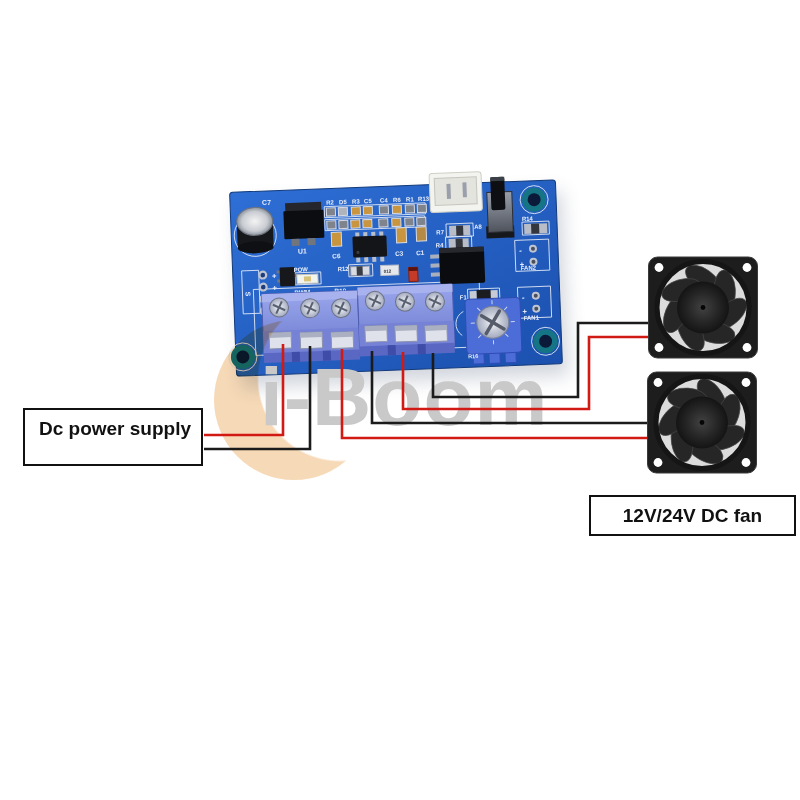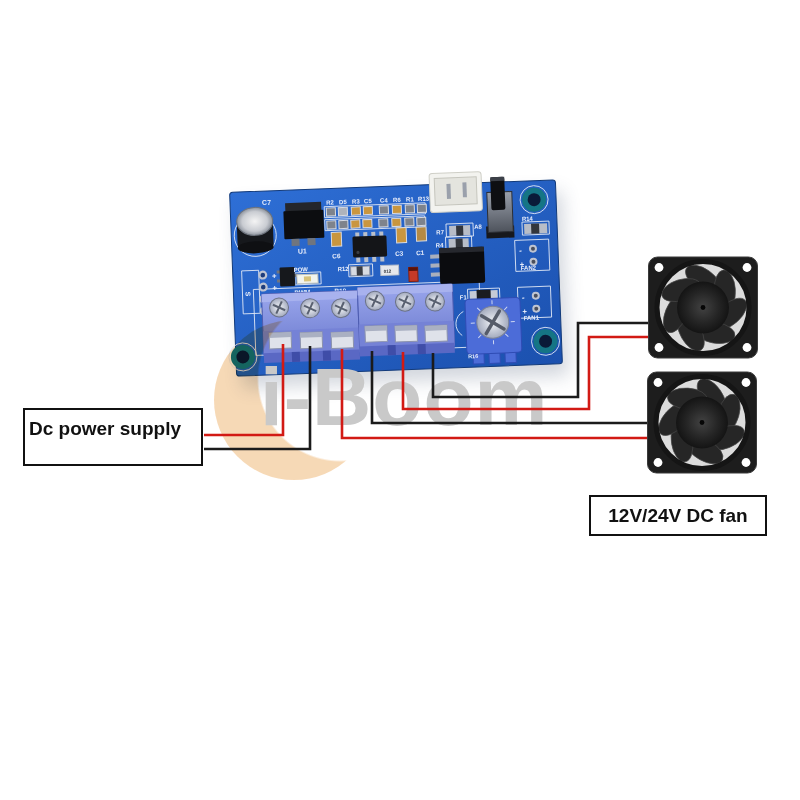--- a/index.html
+++ b/index.html
@@ -13,23 +13,23 @@
   text.sk{fill:#e9eefb;font-family:"Liberation Sans",sans-serif;font-weight:bold;}
   
   #crescent{position:absolute;left:214px;top:320px;width:160px;height:160px;border-radius:50%;
     background:radial-gradient(83px at 126px 59px, rgba(0,0,0,0) 81px, #f5d2a9 83px);
     mix-blend-mode:multiply;opacity:.85;}
   #wm{position:absolute;left:260px;top:356px;font-size:82px;line-height:82px;font-weight:bold;
       color:#c9c9c9;letter-spacing:1px;white-space:nowrap;}
   
   .labelbox{position:absolute;background:#ffffff;border:2.4px solid #111111;
             font-weight:bold;color:#111111;font-size:19px;}
-  #powerbox{left:23px;top:408px;width:180px;height:58px;padding:6px 0 0 4px;
+  #powerbox{left:23px;top:408px;width:180px;height:58px;padding:6px 0 0 14px;
             line-height:26px;box-sizing:border-box;}
-  #fanbox{left:589px;top:495px;width:178px;height:41px;display:flex;
+  #fanbox{left:589px;top:495px;width:207px;height:41px;display:flex;
           align-items:center;justify-content:center;box-sizing:border-box;text-align:right;}
   #wires{position:absolute;left:0;top:0;pointer-events:none;}
   .fan{position:absolute;}
 </style>
 </head>
 <body>
 
 <div id="canvas">
 
   <svg width="0" height="0" style="position:absolute">

